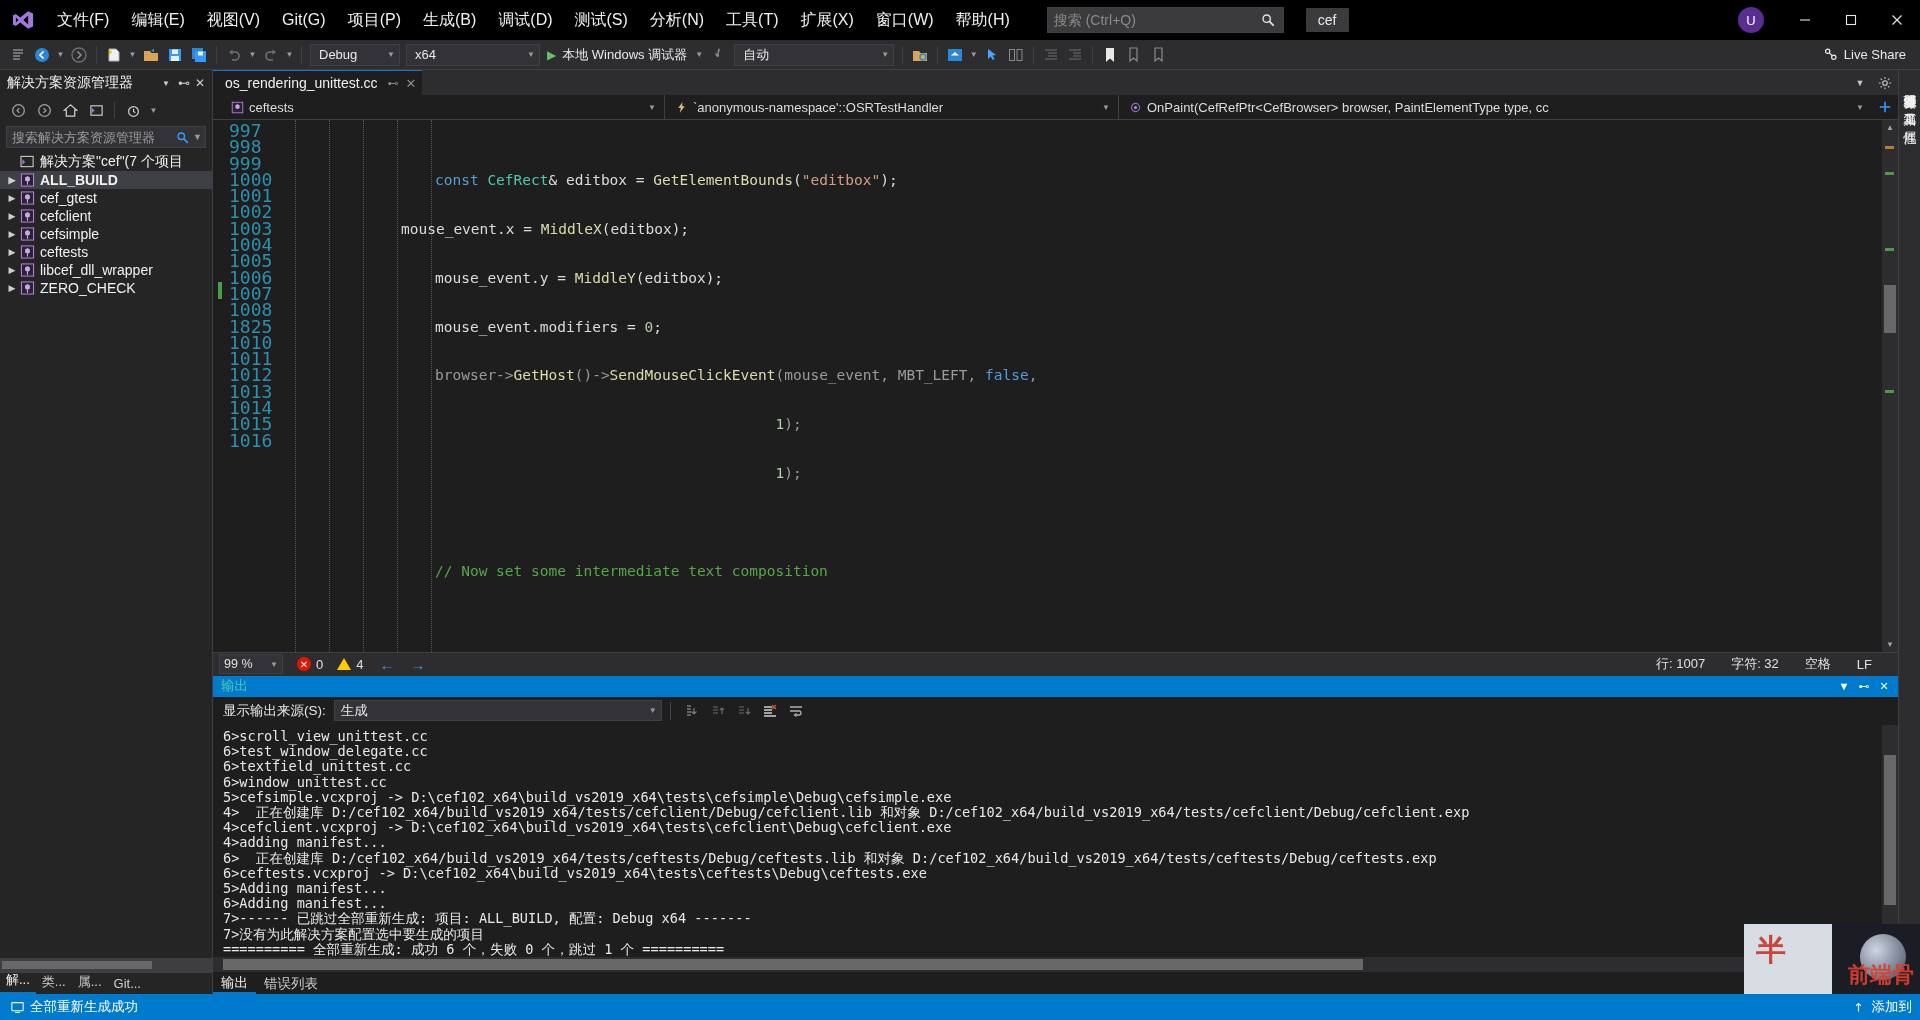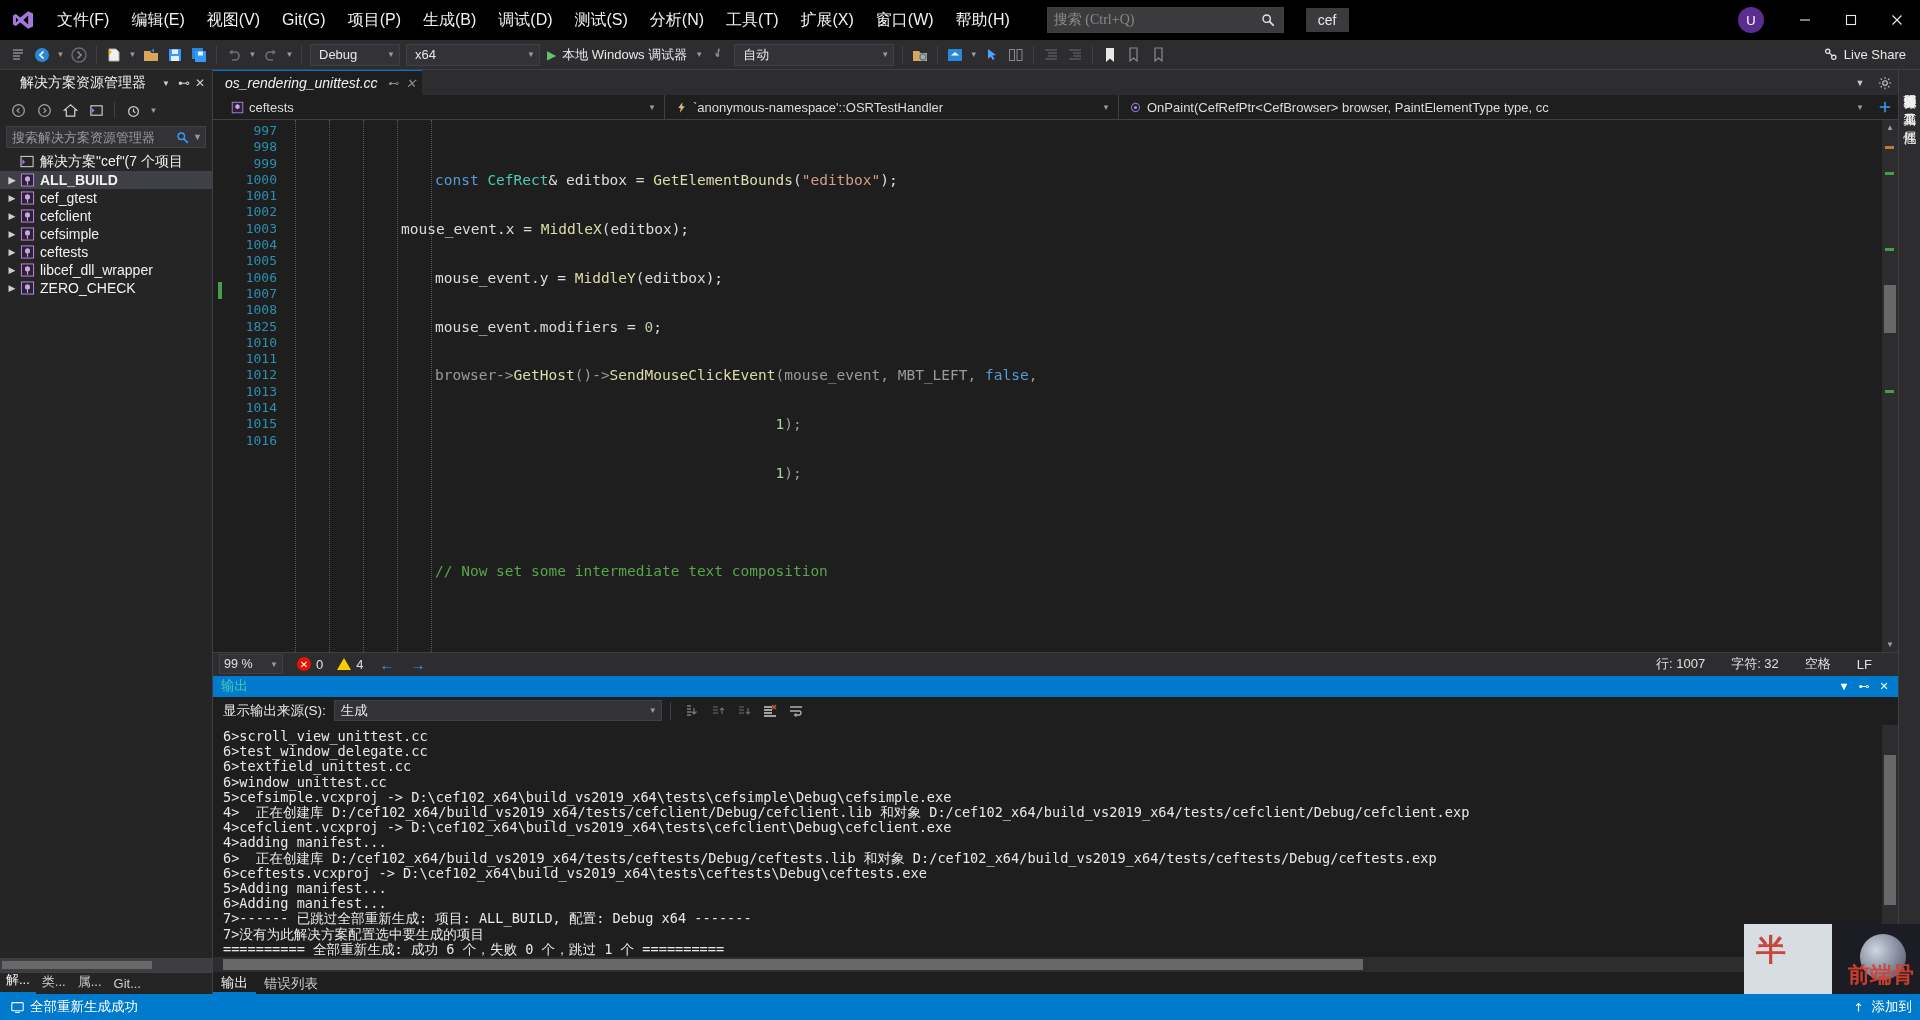--- a/index.html
+++ b/index.html
@@ -23,21 +23,21 @@
   .menu-item {
     padding:0 11px; height:40px; line-height:40px; font-size:16px; color:#f1f1f1;
     white-space:nowrap; cursor:default;
   }
   .search-box {
     margin-left:26px; width:237px; height:26px; background:#3b3b3d; border:1px solid #3f3f46;
     display:flex; align-items:center; padding:0 6px; position:relative;
   }
   .search-box input {
     flex:1; background:transparent; border:none; outline:none; color:#cfcfcf;
-    font-size:14px; font-family:Liberation Serif, serif;
+    font-size:14px; font-family:Liberation Sans, sans-serif;
   }
   .search-box input::placeholder { color:#8a8a8a; }
   .search-ico { width:18px; height:18px; display:flex; align-items:center; justify-content:center; color:#e6e6e6; }
   .search-ico svg { width:14px; height:14px; }
   .sol-chip {
     margin-left:22px; background:#3b3b3d; padding:3px 12px; font-size:14px; color:#e8e8e8;
     border-radius:1px; height:24px; line-height:18px;
   }
   .title-right { margin-left:auto; display:flex; align-items:center; height:40px; }
   .acct-badge {
@@ -68,21 +68,21 @@
   .live-share { margin-left:auto; display:flex; align-items:center; color:#e8e8e8; font-size:13px; padding-right:14px; }
   .live-share svg { width:15px; height:15px; margin-right:6px; }
 
   
   .body { flex:1; display:flex; min-height:0; background:#252526; }
 
   
   .left-pane { width:213px; flex:0 0 213px; background:#252526; display:flex; flex-direction:column; border-right:1px solid #3f3f46;}
   .pane-head {
     height:26px; display:flex; align-items:center; padding:0 4px 0 7px; background:#252526;
-    font-size:14px; color:#f1f1f1; white-space:nowrap;margin-left:13px;
+    font-size:14px; color:#f1f1f1; white-space:nowrap;
   }
   .pane-head .ttl { flex:1; overflow:hidden; }
   .pane-head .hc { color:#d0d0d0; font-size:8px; margin:0 6px 0 2px;}
   .pane-ico { width:16px; height:20px; display:flex; align-items:center; justify-content:center; color:#d0d0d0; font-size:12px;}
   .pane-tools { height:28px; display:flex; align-items:center; padding-left:6px; gap:2px; }
   .pt { width:24px; height:22px; display:flex; align-items:center; justify-content:center; color:#9aa0a6; }
   .pt svg { width:15px; height:15px; }
   .pt-sep { width:1px; height:16px; background:#3f3f46; margin:0 4px; }
   .se-search {
     margin:2px 6px 4px 6px; height:22px; background:#333337; border:1px solid #3f3f46;
@@ -107,21 +107,21 @@
   .lt.active { color:#f1f1f1; border-bottom:2px solid #007acc; }
   .hscroll { height:14px; background:#3e3e42; margin:0; position:relative;}
   .hscroll .thumb { position:absolute; left:2px; top:3px; height:8px; width:150px; background:#686868; }
 
   
   .center { flex:1; display:flex; flex-direction:column; min-width:0; background:#1e1e1e; }
 
   .tabstrip { height:25px; flex:0 0 25px; background:#2d2d30; display:flex; align-items:stretch; }
   .tab {
     display:flex; align-items:center; background:#1e1e1e; color:#f1f1f1; font-size:14px;
-    padding:0 6px 0 12px; border-top:1px solid #007acc; position:relative;font-style:italic;
+    padding:0 6px 0 12px; border-top:1px solid #007acc; position:relative;
   }
   .tab .pin { margin-left:10px; color:#8a8a8a; font-size:11px; }
   .tab .x { margin-left:7px; color:#8a8a8a; font-size:13px; }
   .tabstrip .rest { flex:1; }
   .tabstrip .dropdown { width:24px; display:flex; align-items:center; justify-content:center; color:#c8c8c8; font-size:9px;}
   .tabstrip .gear { width:26px; display:flex; align-items:center; justify-content:center; color:#c8c8c8;}
   .tabstrip .gear svg { width:14px; height:14px; }
 
   .navbar { height:25px; flex:0 0 25px; display:flex; align-items:stretch; background:#1e1e1e; border-bottom:1px solid #3f3f46;}
   .nav-btns { width:8px; }
@@ -132,22 +132,22 @@
   .navcombo .ci { width:16px; display:flex; align-items:center; justify-content:center; margin-right:4px; flex:0 0 16px;}
   .navcombo .ci svg { width:13px; height:13px; }
   .navcombo .ct { flex:1; overflow:hidden; text-overflow:ellipsis; white-space:nowrap; }
   .navcombo .cd { color:#9a9a9a; font-size:8px; padding:0 5px; }
   .nav-plus { width:26px; display:flex; align-items:center; justify-content:center; color:#3399ff; font-size:15px; }
 
   .editor { flex:1; display:flex; min-height:0; position:relative; background:#1e1e1e; overflow:hidden; }
   .ed-left { width:16px; flex:0 0 16px; background:#1e1e1e; position:relative; }
   .ed-change { position:absolute; left:5px; width:4px; background:#4a9b4a; }
   .gutter {
-    width:56px; flex:0 0 56px; text-align:right; padding-right:8px; color:#2b91af;
-    font-family:"DejaVu Sans Mono", monospace; font-size:13px; line-height:16.3px; padding-top:3px;
+    width:56px; flex:0 0 56px; padding-right:8px; color:#2b91af;
+    font-family:"DejaVu Sans Mono", monospace; font-size:18px; line-height:16.3px; padding-top:3px;
     user-select:none;
   }
   .code {
     flex:1; position:relative; overflow:hidden; font-family:"DejaVu Sans Mono", monospace;
     font-size:14.5px; line-height:16.3px; padding-top:3px; color:#dcdcdc; white-space:pre;
   }
   .indent-guides { position:absolute; top:0; bottom:0; left:0; width:100%; pointer-events:none; }
   .ig { position:absolute; top:0; bottom:0; width:1px; border-left:1px dotted #5a5a5a; }
   .cl { position:relative; height:16.3px; padding-left:4px; }
   .k { color:#569cd6; } .t { color:#4ec9b0; } .s { color:#d69d85; } .c { color:#57a64a; }

